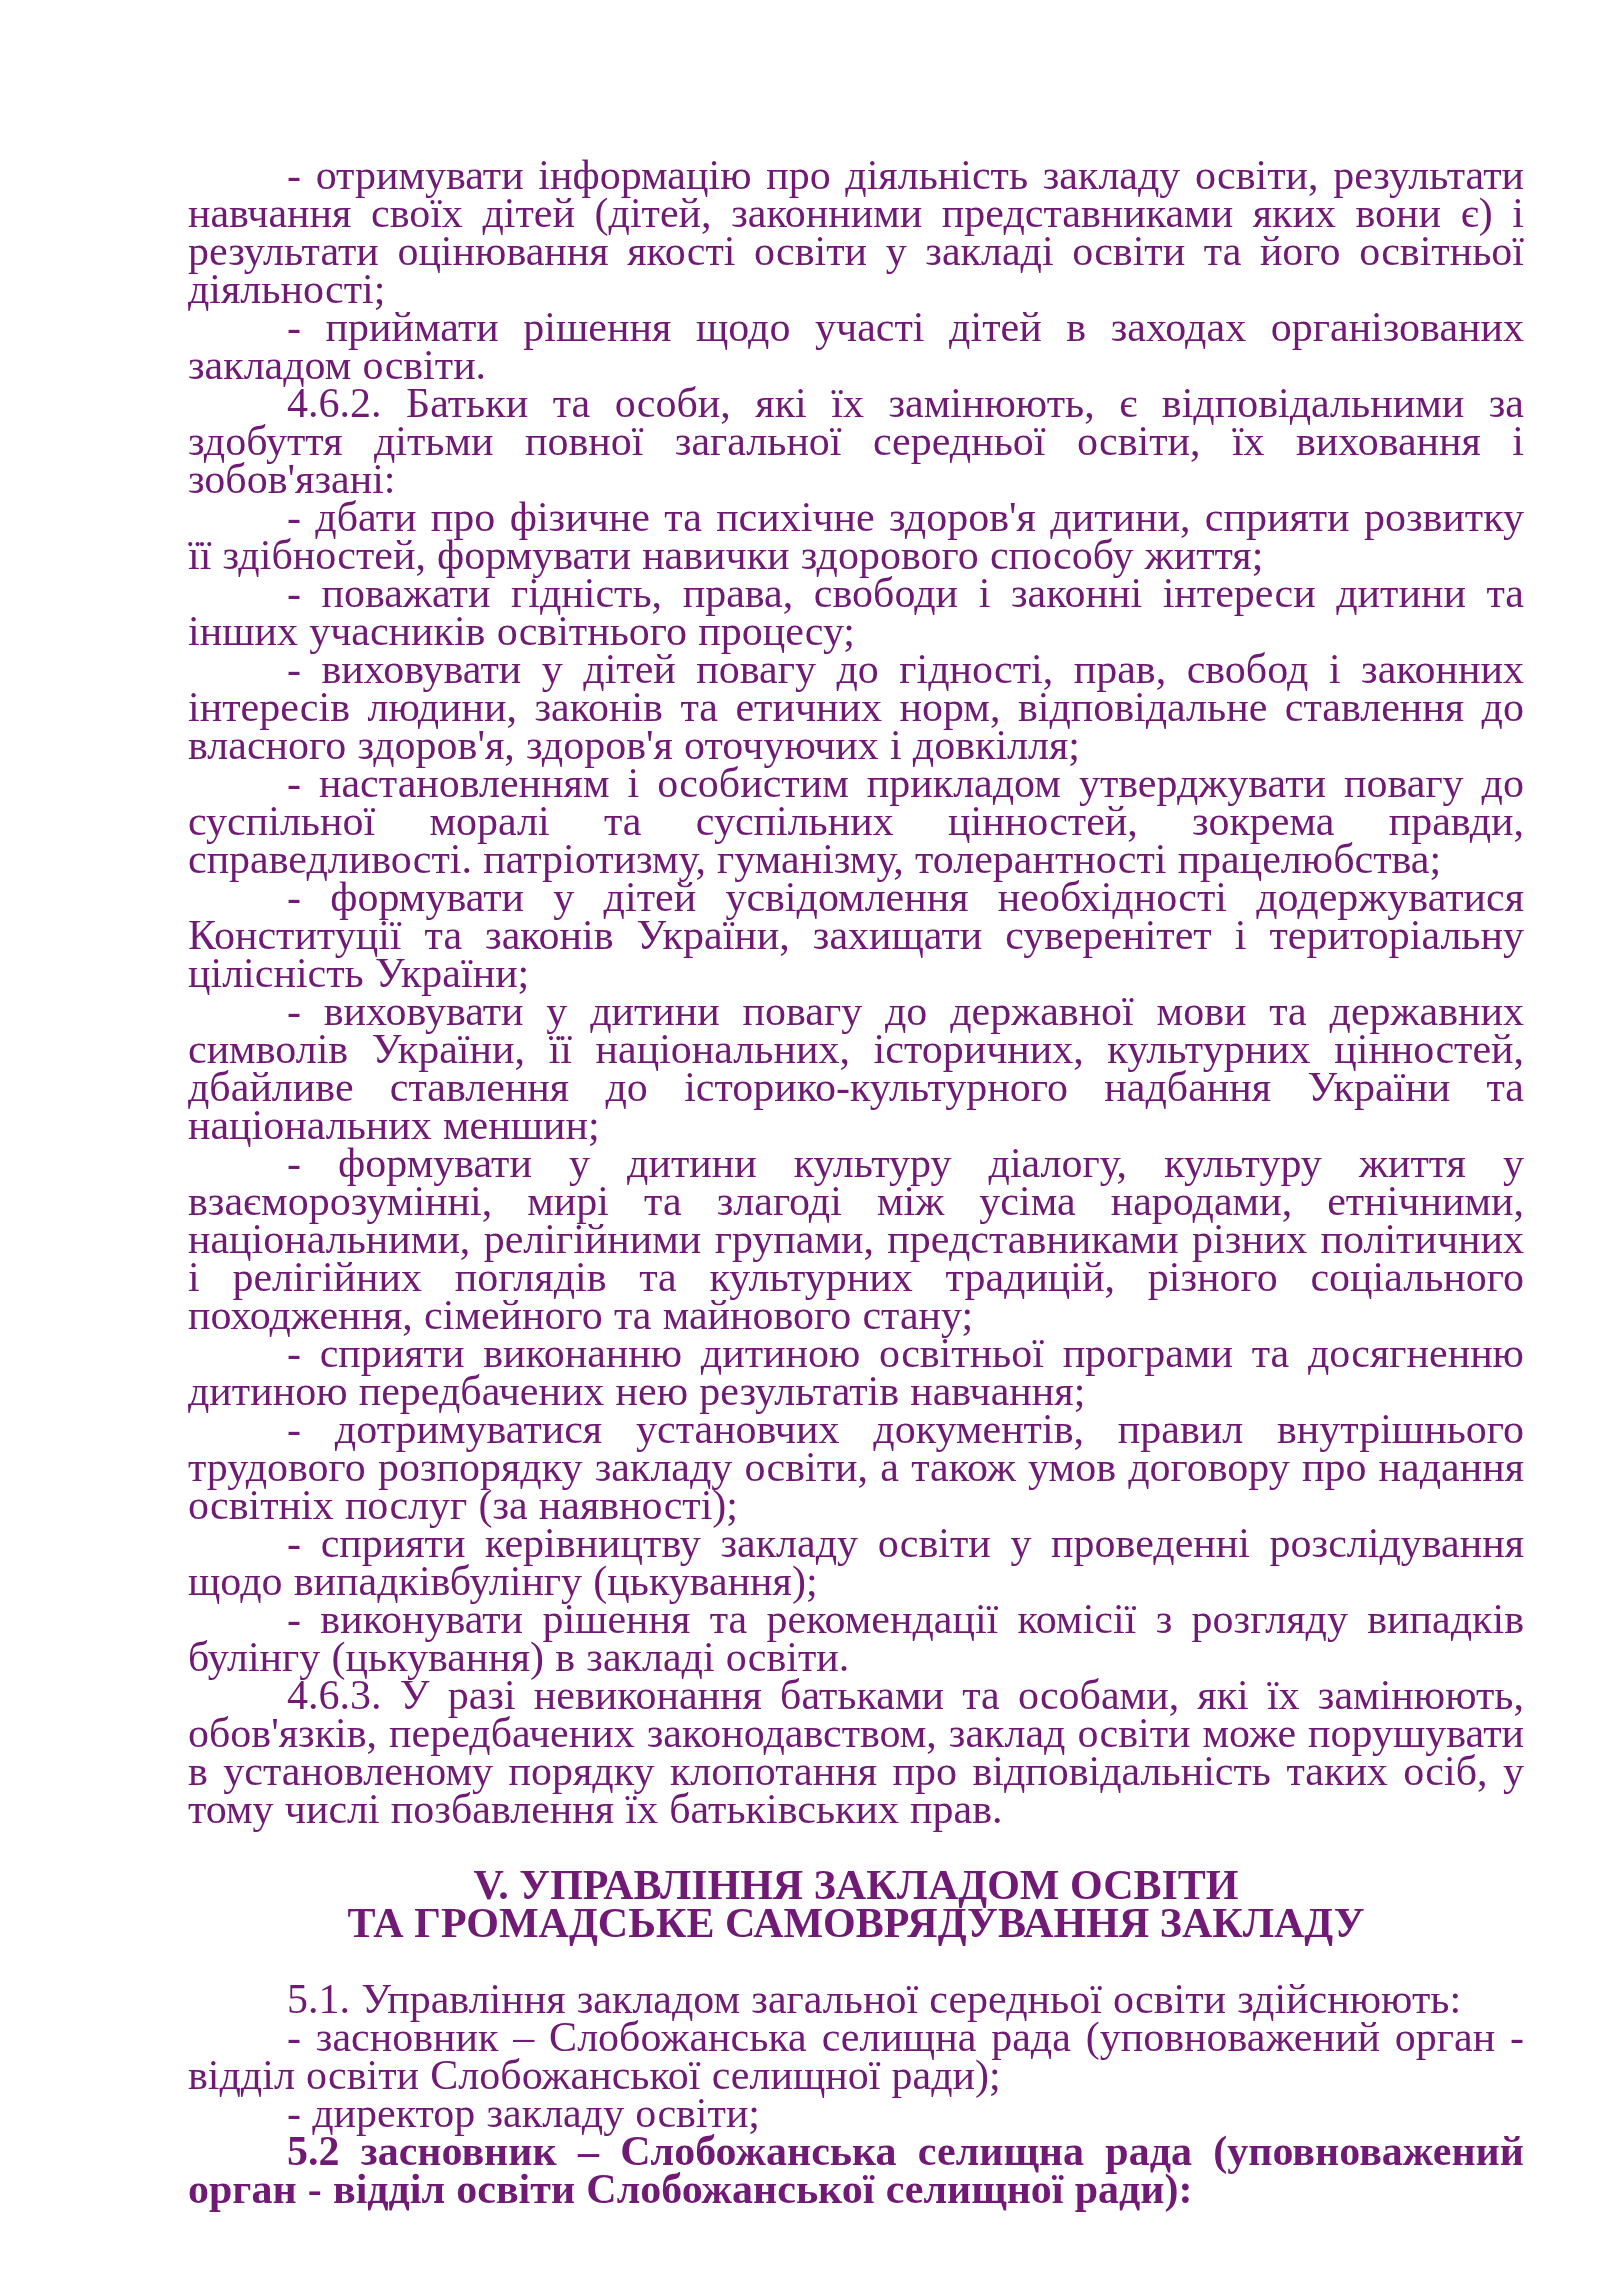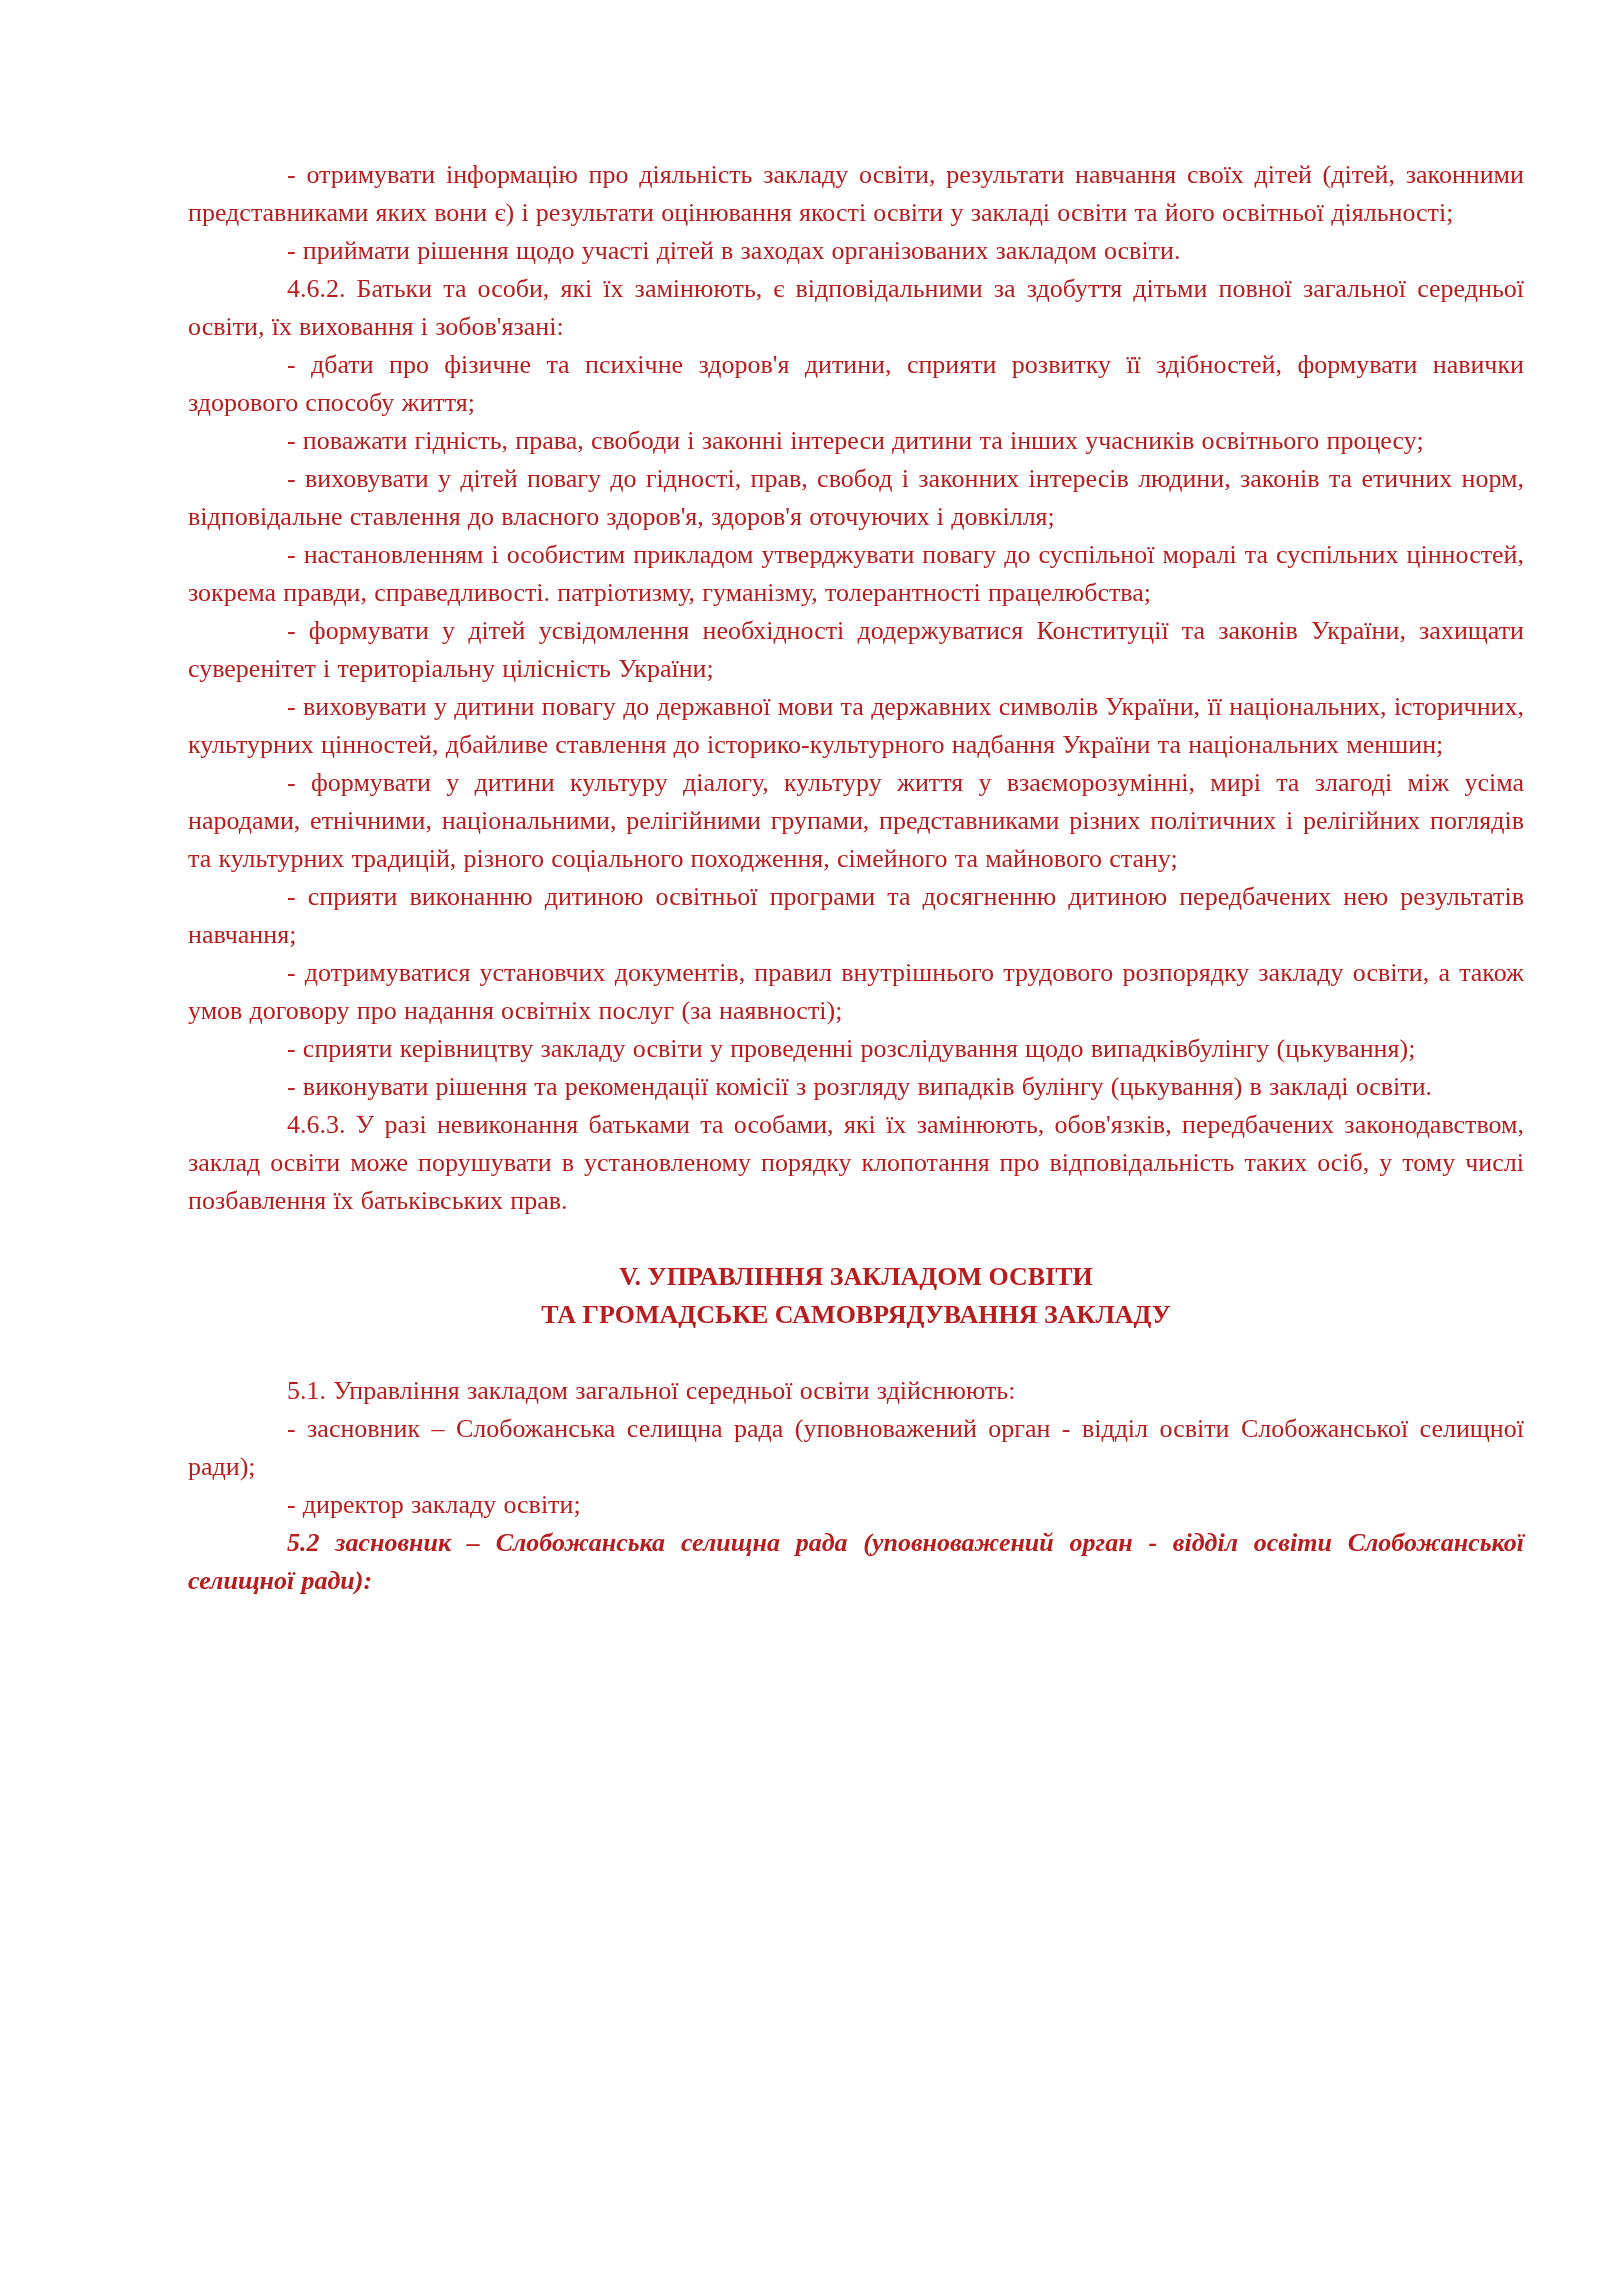--- a/index.html
+++ b/index.html
@@ -6,44 +6,43 @@
     margin: 0;
     padding: 0;
     background: #ffffff;
   }
   .page {
     position: relative;
     box-sizing: border-box;
     width: 1623px;
     height: 2295px;
     background: #ffffff;
-    color: #b91c1c;
+    color: #701a75;
     padding: 156px 99px 0 188px;
     font-family: "Liberation Serif", "DejaVu Serif", serif;
-    font-size: 26px;
+    font-size: 42px;
     line-height: 38px;
   }
   .page p {
     margin: 0;
     padding: 0;
     text-indent: 99px;
     text-align: justify;
     word-spacing: 0.7px;
   }
   .section-heading {
     margin: 38px 0;
     font-weight: bold;
     text-align: center;
   }
   .section-heading div {
     text-indent: 0;
   }
   .bold-par {
     font-weight: bold;
-    font-style: italic;
   }
 </style>
 </head>
 <body>
 
 <div class="page">
 
   <p>- отримувати інформацію про діяльність закладу освіти, результати навчання своїх дітей (дітей, законними представниками яких вони є) і результати оцінювання якості освіти у закладі освіти та його освітньої діяльності;</p>
   <p>- приймати рішення щодо участі дітей в заходах організованих закладом освіти.</p>
   <p>4.6.2. Батьки та особи, які їх замінюють, є відповідальними за здобуття дітьми повної загальної середньої освіти, їх виховання і зобов'язані:</p>

